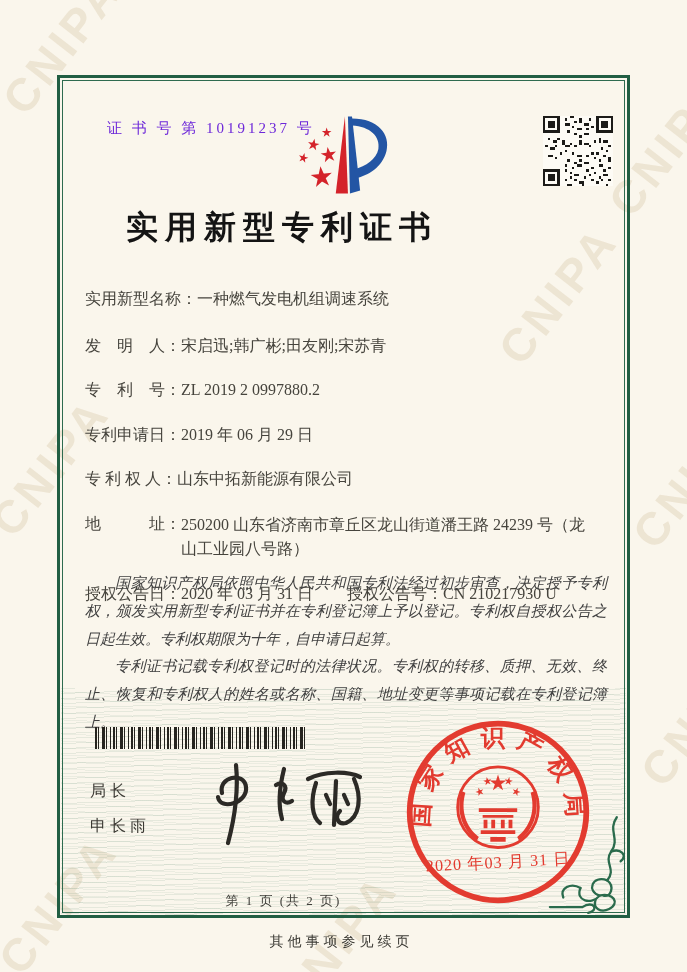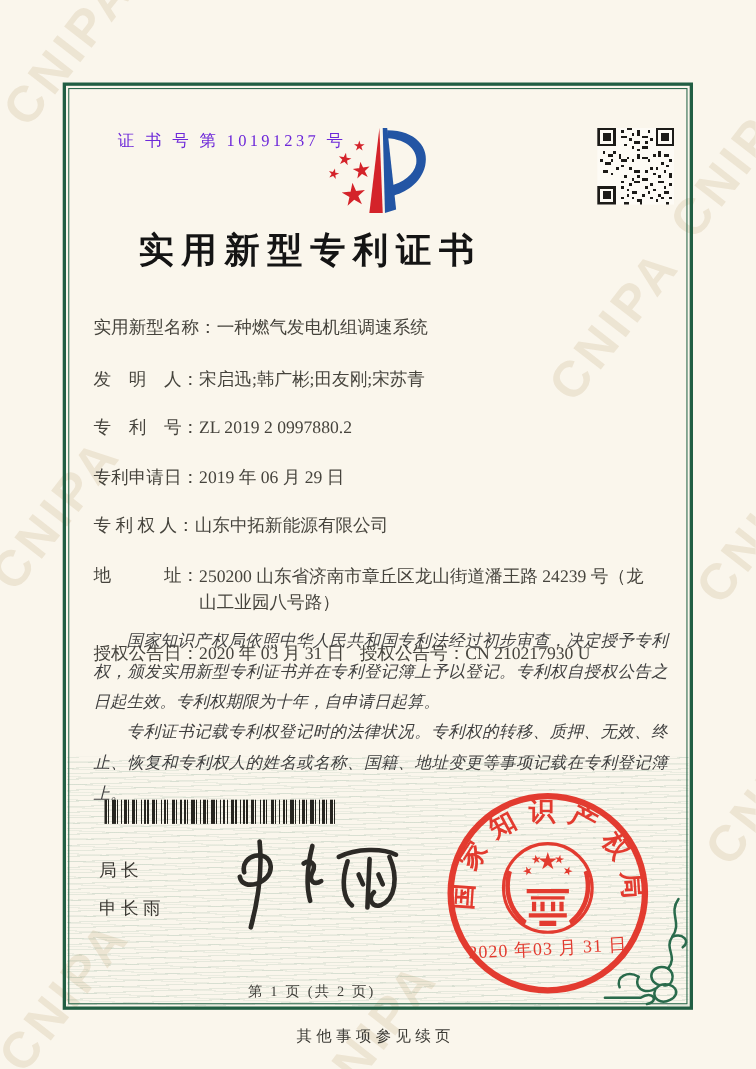--- a/index.html
+++ b/index.html
@@ -38,21 +38,21 @@
     font-size:32px;font-weight:bold;letter-spacing:7px;color:#141414;
   }
   .fields{
     position:absolute;left:85px;top:288px;width:500px;font-size:16px;color:#46443d;
   }
   .field-row{margin-bottom:23px;display:flex;align-items:flex-start;line-height:1.35;}
   .field-row .lbl{white-space:pre;flex:0 0 auto;}
   .field-row .val{flex:1 1 auto;}
   .row-name{margin-bottom:25px;}
   .row-addr .val{line-height:1.5;}
-  .grant-row{display:flex;gap:14px;margin-top:2px;}
+  .grant-row{display:flex;gap:34px;margin-top:2px;}
   .grant-part{white-space:nowrap;}
   .paras{
     position:absolute;left:85px;top:570px;width:522px;
     font-size:15px;line-height:1.85;color:#404040;
     font-style:italic;text-align:justify;
   }
   .paras p{margin:0;text-indent:2em;}
   .barcode{
     position:absolute;left:95px;top:727px;width:211px;height:22px;
     background:repeating-linear-gradient(90deg,

